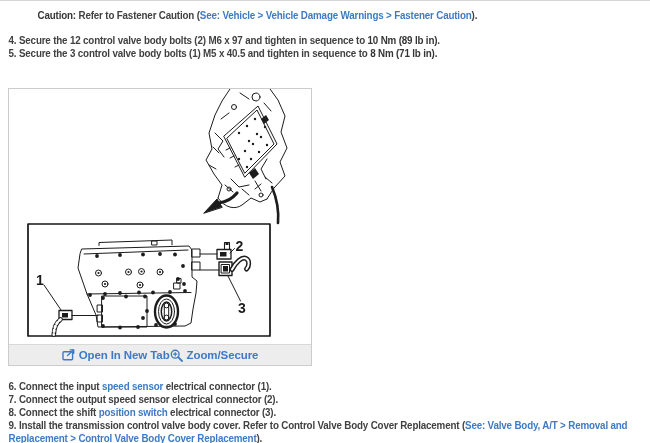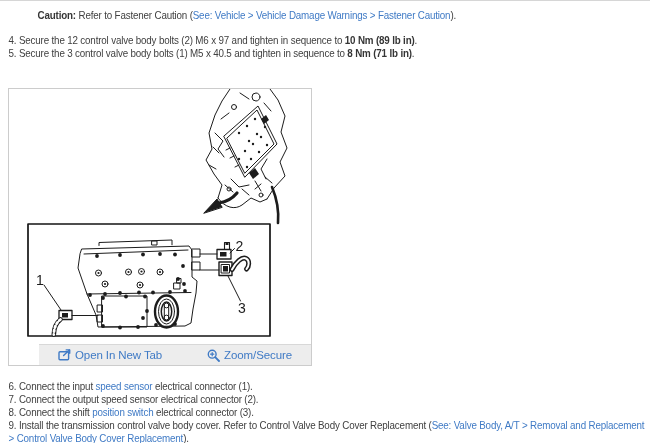--- a/index.html
+++ b/index.html
@@ -1,36 +1,36 @@
 <!DOCTYPE html>
 <html><head>
 <meta charset="utf-8">
 <style>
   html,body{margin:0;padding:0;background:#ffffff;}
   .page{position:relative;width:650px;height:443px;background:#ffffff;overflow:hidden;
-        font-family:"Liberation Sans",sans-serif;color:#414141;}
+        font-family:"Liberation Sans",sans-serif;color:#414141;font-weight:bold;}
   .topline{position:absolute;top:0;left:0;width:650px;height:1px;background:#d6d6d6;}
   
   .cond{position:absolute;left:0;width:762px;transform:scaleX(0.853);transform-origin:0 0;
         font-size:11.5px;letter-spacing:-0.2px;line-height:13.2px;color:#414141;}
   .cond p{margin:0;}
   #caution-block{top:9px;}
   #caution-block p{margin-left:44px;}
   #steps-top-block{top:34px;}
   #steps-top-block p{margin-left:10px;}
   #steps-bottom-block{top:380px;line-height:13px;}
   #steps-bottom-block p{margin-left:10px;}
   .lnk{color:#3f7ac5;cursor:pointer;text-decoration:none;}
   b{color:#353535;}
   
   .panel{position:absolute;left:8px;top:88px;width:302px;height:276px;border:1px solid #cccccc;background:#fff;}
   .fig-svg{display:block;}
   .fig-footer{position:absolute;left:0;right:0;bottom:0;height:20px;background:#ededed;
-              border-top:1px solid #d8d8d8;display:flex;align-items:center;justify-content:space-between;
-              padding:0 19px;font-size:11.5px;letter-spacing:-0.1px;margin-left:30px;}
+              border-top:1px solid #d8d8d8;display:flex;align-items:center;justify-content:center;
+              padding:0 19px;font-size:11.5px;letter-spacing:-0.1px;}
   .flink{display:flex;align-items:center;gap:4px;color:#3f7ac5;cursor:pointer;text-decoration:none;}
   .flink svg{flex:0 0 auto;}
 </style>
 </head>
 <body>
 
 <div class="page">
   <div class="topline"></div>
 
   <div class="cond" id="caution-block">

